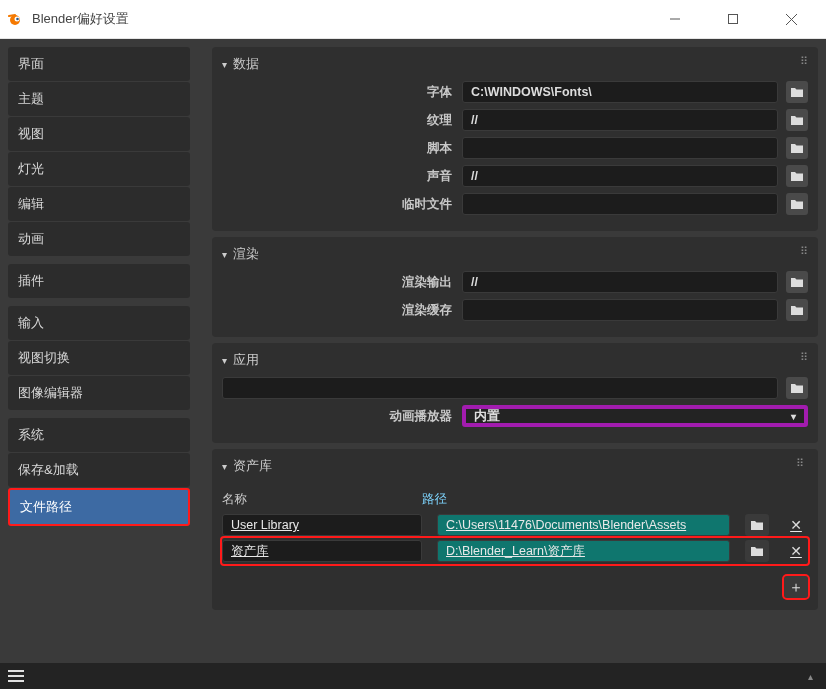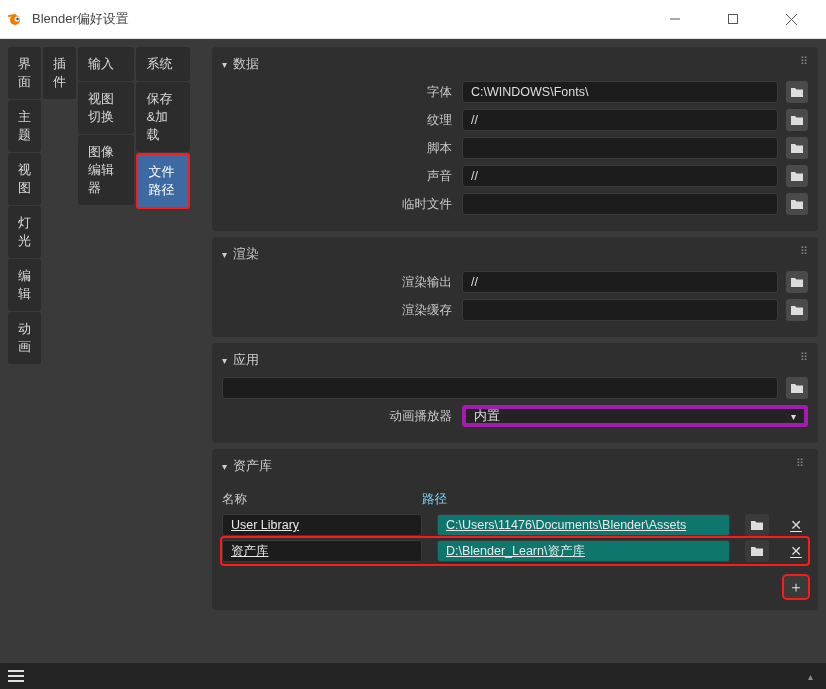--- a/index.html
+++ b/index.html
@@ -11,35 +11,35 @@
   .titlebar { height: 38px; background: #fff; display: flex; align-items: center; padding: 5px 6px; }
   .logo { width: 18px; height: 18px; margin-right: 8px; display: flex; align-items: center; justify-content: center; }
   .title { color: #444; font-size: 13px; flex: 1; }
   .winbtns { display: flex; gap: 0; }
   .winbtn { width: 58px; height: 38px; display: flex; align-items: center; justify-content: center; color: #555; }
 
   
   .body { flex: 1; display: flex; background: #3a3a3a; padding: 8px; gap: 22px; border-top: 1px solid #e5e5e5; }
 
   
-  .sidebar { width: 182px; display: flex; flex-direction: row; gap: 2px; }
+  .sidebar { width: 182px; display: flex; flex-direction: column; gap: 2px; }
   .sidegroup { display: flex; flex-direction: column; gap: 1px; margin-bottom: 6px; }
   .sideitem { background: #2c2c2c; color: #d8d8d8; padding: 8px 10px; border-radius: 3px; cursor: pointer; font-size: 13px; }
   .sideitem.active { background: #3d6aa3; color: #fff; }
   .sideitem.boxed { border: 2px solid #ff1a1a; }
 
   
   .content { flex: 1; display: flex; flex-direction: column; gap: 6px; min-width: 0; }
 
   .panel { background: #2f2f2f; border-radius: 4px; padding: 8px 10px 10px 10px; position: relative; }
   .panel-head { display: flex; align-items: center; gap: 6px; color: #ccc; font-size: 13px; margin-bottom: 8px; cursor: pointer; }
   .panel-head .chev { font-size: 10px; }
   .grip { position: absolute; right: 8px; top: 8px; color: #888; font-size: 11px; letter-spacing: 2px; cursor: grab; }
 
-  .formrow { display: flex; align-items: center; margin-bottom: 6px; gap: 8px; }
+  .formrow { display: flex; align-items: center; margin-bottom: 6px; gap: 8px; font-weight: bold; }
   .formrow .lbl { width: 232px; text-align: right; color: #c8c8c8; font-size: 12.5px; padding-right: 2px; }
   .formrow .field { flex: 1; height: 22px; background: #1c1c1c; border: 1px solid #3a3a3a; border-radius: 3px; display: flex; align-items: center; padding: 0 8px; color: #ddd; font-size: 12.5px; }
   .formrow .fbtn { width: 22px; height: 22px; background: #4a4a4a; border-radius: 3px; display: flex; align-items: center; justify-content: center; color: #ddd; cursor: pointer; }
   .formrow .dropdown { flex: 1; height: 22px; background: #232323; border: 4px solid #a21caf; border-radius: 3px; display: flex; align-items: center; justify-content: space-between; padding: 0 8px; color: #ddd; }
 
   
   .alib-head { display: flex; padding: 8px 10px 4px 10px; }
   .alib-head .col1 { width: 200px; color: #ccc; font-size: 12.5px; }
   .alib-head .col2 { flex: 1; color: #7dd3fc; font-size: 12.5px; }
   .alib-row { display: flex; align-items: center; gap: 15px; padding: 2px 0; text-decoration: underline; }

